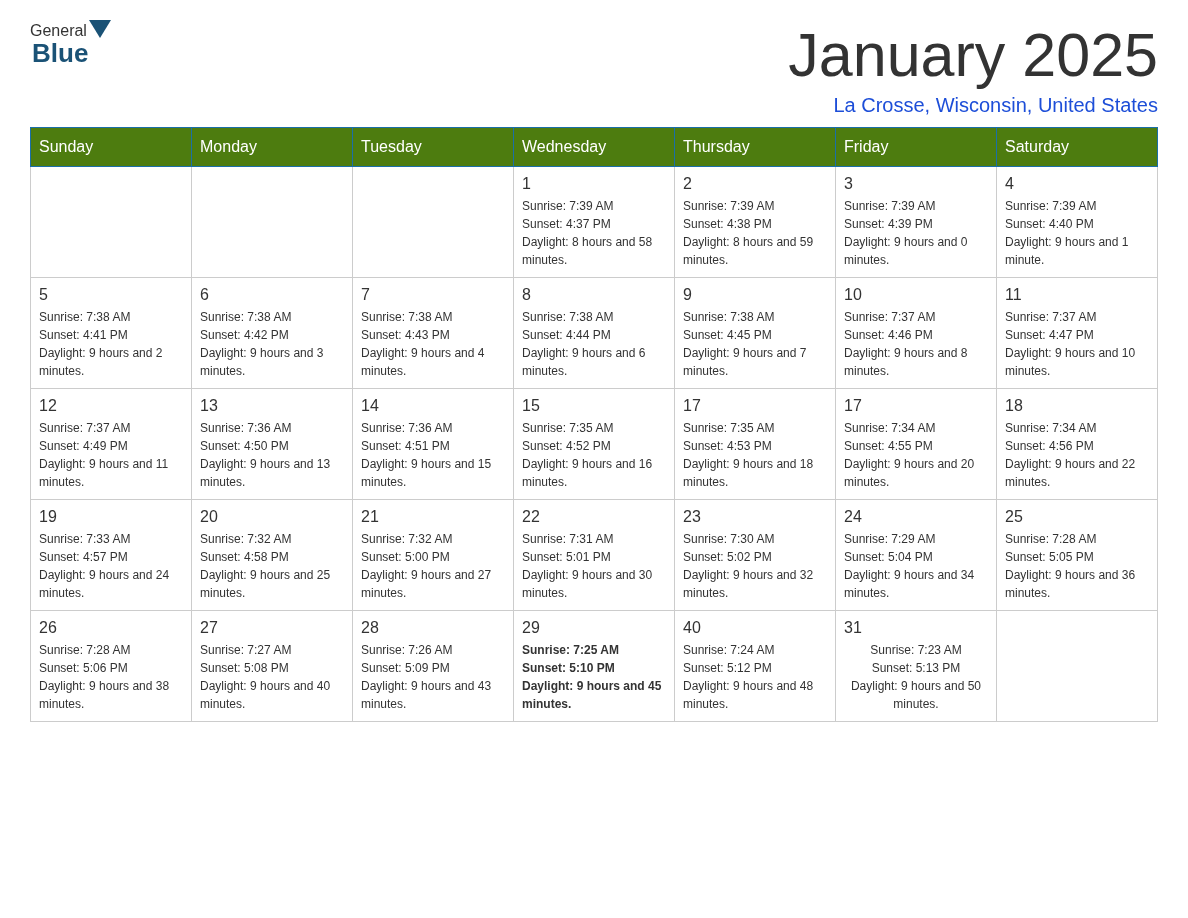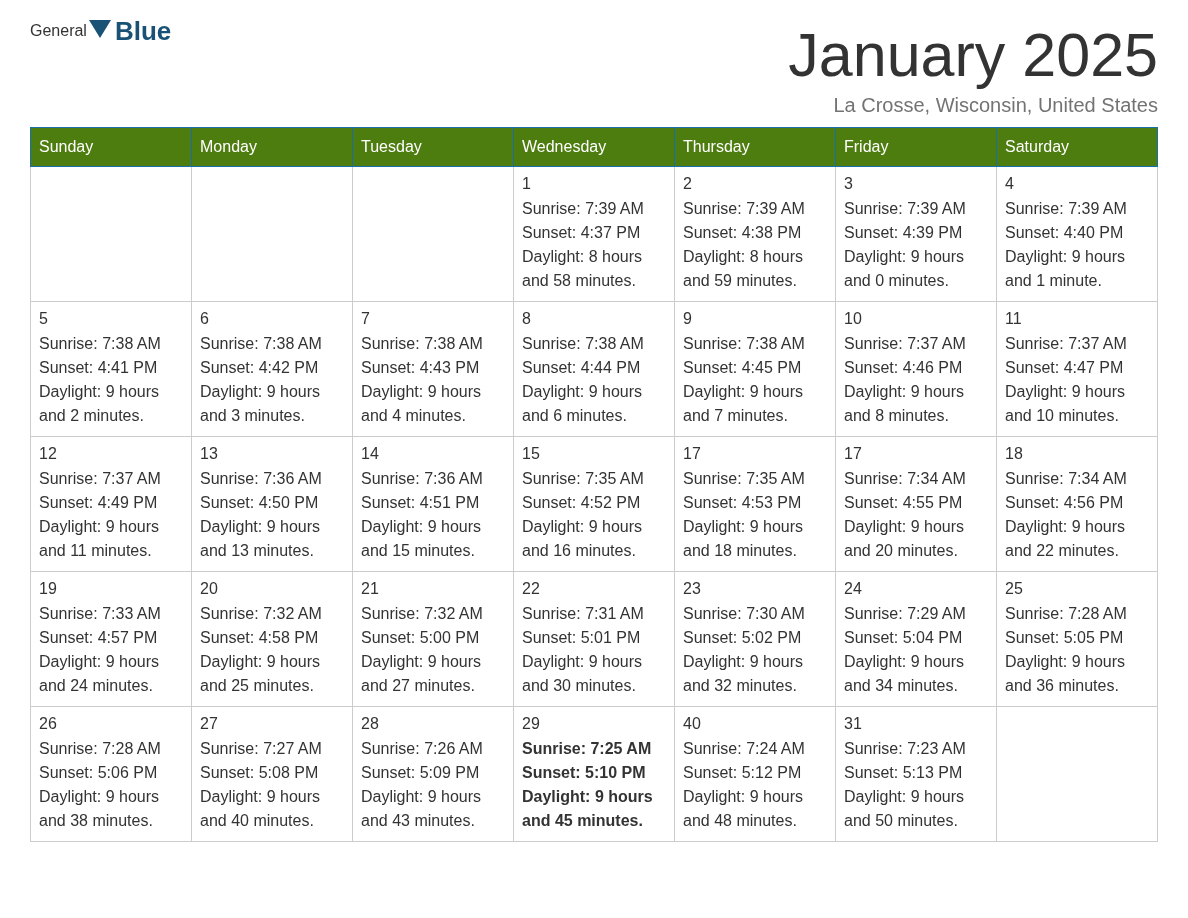--- a/index.html
+++ b/index.html
@@ -11,33 +11,33 @@
       padding: 20px 30px;
     }
     .header {
       display: flex;
       justify-content: space-between;
       align-items: flex-start;
       margin-bottom: 10px;
     }
     .logo {
       display: flex;
-      flex-direction: row;
+      flex-direction: column;
       align-items: flex-start;
     }
     .logo-general { color: #333; }
     .title-section { text-align: right; }
     .month-title {
       font-size: 61px;
       color: #333;
       font-weight: normal;
     }
     .location {
       font-size: 20px;
-      color: #737373;
+      color: #1d4ed8;
       margin-top: 4px;
     }
     .calendar {
       width: 100%;
       border-collapse: collapse;
       margin-top: 10px;
     }
     .calendar th {
       background-color: #4d7c0f;
       color: #fff;
@@ -53,21 +53,21 @@
       padding: 8px;
       width: calc(100% / 7);
       min-height: 110px;
     }
     .day-number {
       font-size: 16px;
       color: #333;
       margin-bottom: 4px;
     }
     .day-info {
-      font-size: 16px;
+      font-size: 12px;
       color: #333;
       line-height: 1.5;
     }
     .empty-cell {
       background: #fff;
     }
     tr:nth-child(even) td {
     }
     .calendar tbody tr td {
       background: #fff;
@@ -294,20 +294,20 @@
 Daylight: 9 hours and 45 minutes.</div>
         </td>
         <td>
           <div class="day-number">40</div>
           <div class="day-info" style="white-space: pre-line;">Sunrise: 7:24 AM
 Sunset: 5:12 PM
 Daylight: 9 hours and 48 minutes.</div>
         </td>
         <td>
           <div class="day-number">31</div>
-          <div class="day-info" style="white-space: pre-line;">Sunrise: 7:23 AM
+          <div class="day-info" style="white-space: pre-line; text-align: center;">Sunrise: 7:23 AM
 Sunset: 5:13 PM
 Daylight: 9 hours and 50 minutes.</div>
         </td>
         <td class="empty-cell"></td>
       </tr>
     </tbody>
 </table>
 
 </body></html>

